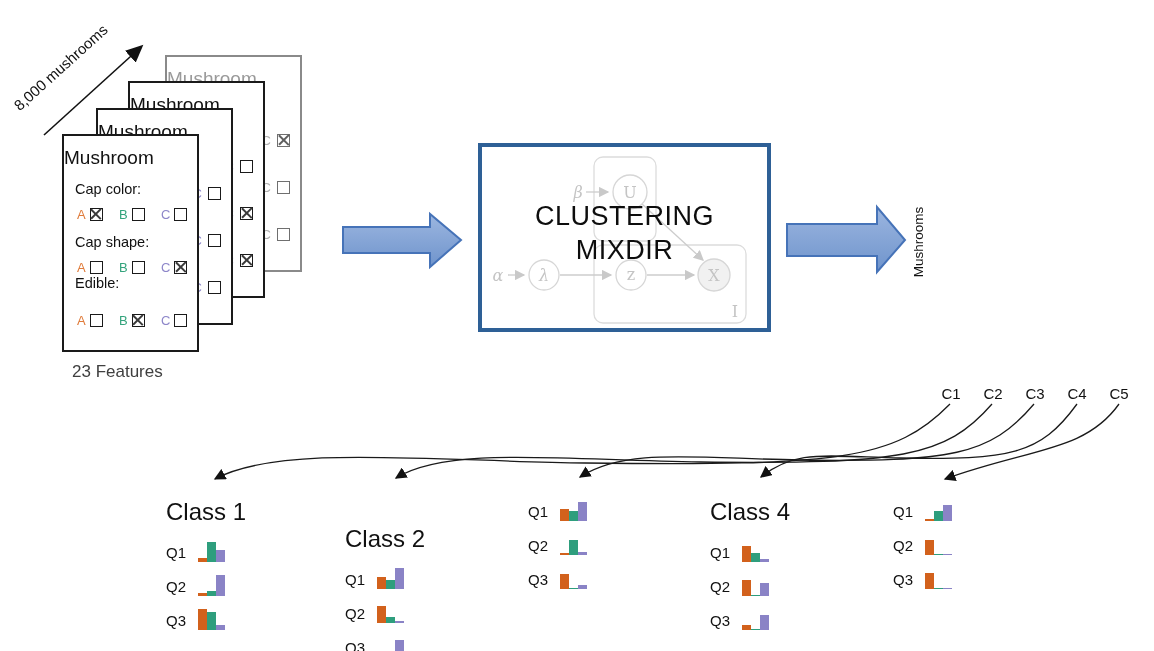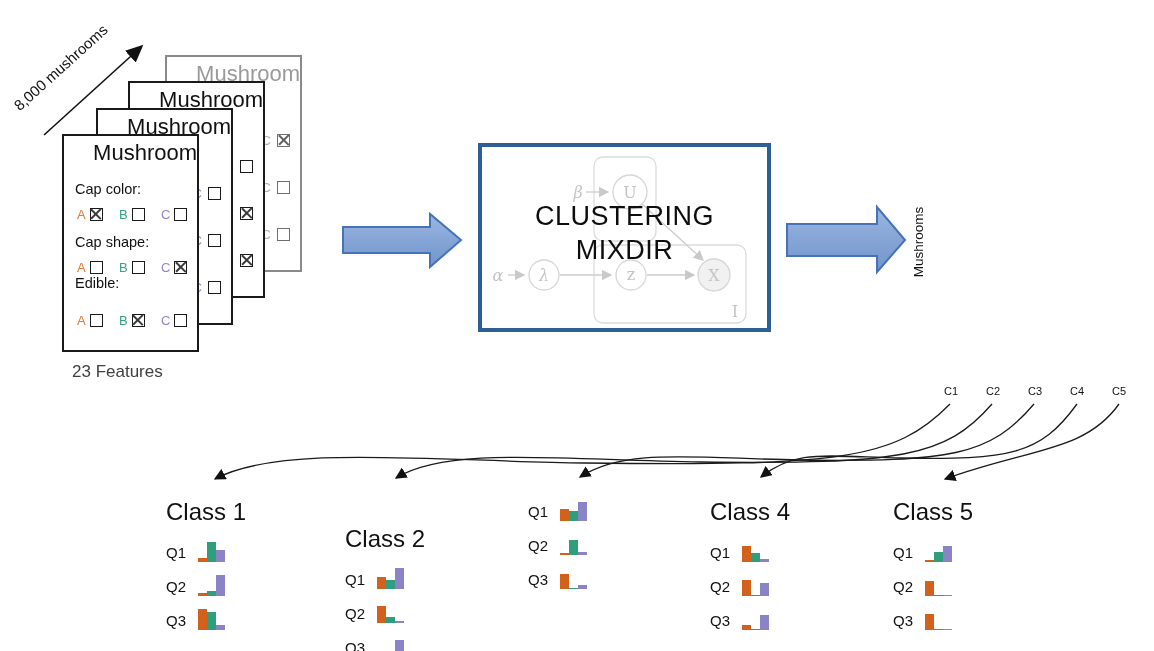--- a/index.html
+++ b/index.html
@@ -3,21 +3,21 @@
 <meta charset="utf-8">
 <style>
   html,body{margin:0;padding:0;background:#fff;}
   .stage{position:relative;width:1154px;height:651px;background:#fff;overflow:hidden;
          font-family:"Liberation Sans",sans-serif;color:#111;}
   .abs{position:absolute;}
 
   
   .card{position:absolute;width:137px;height:217px;background:#fff;border:2px solid #1a1a1a;box-sizing:border-box;}
   .card.muted{border-color:#8a8a8a;}
-  .card-title{display:block;text-align:right;margin-top:4px;font-size:22px;color:#111;}
+  .card-title{display:block;text-align:left;margin-top:11px;font-size:19px;color:#111;}
   .card.muted .card-title{color:#9a9a9a;}
   .side-box-row{position:absolute;right:10px;display:flex;align-items:center;gap:6px;height:15px;}
   .opt-letter{font-size:13px;}
   .cb{position:relative;width:13px;height:13px;border:1.8px solid #1a1a1a;background:#fff;box-sizing:border-box;flex:0 0 auto;}
   .cb.checked::before,.cb.checked::after{content:"";position:absolute;left:-1.5px;top:4.2px;width:13.5px;height:1.8px;background:#3a3a3a;}
   .cb.checked::before{transform:rotate(45deg);}
   .cb.checked::after{transform:rotate(-45deg);}
   .card.muted .cb{border-color:#6f6f6f;}
   .card.muted .cb.checked::before,.card.muted .cb.checked::after{background:#5f5f5f;}
   .q-label{position:absolute;left:11px;font-size:14.5px;color:#111;}
@@ -29,21 +29,21 @@
   
   .model-box{position:absolute;left:478px;top:143px;width:293px;height:189px;border:4px solid #2e6096;background:#fff;box-sizing:border-box;}
   .model-svg{position:absolute;left:0;top:0;}
   .model-title{position:absolute;left:0;top:52px;width:100%;text-align:center;font-size:27px;line-height:34px;color:#0d0d0d;letter-spacing:0.5px;}
 
   
   .heatmap{position:absolute;left:931px;top:100px;width:208px;height:284px;display:flex;gap:2px;}
   .hm-col{position:relative;flex:1 1 aupx;overflow:hidden;}
   .hm-seg{position:absolute;left:0;width:100%;}
   .hm-labels{position:absolute;left:931px;top:385px;width:208px;display:flex;gap:2px;}
-  .hm-label{flex:1;text-align:center;font-size:11px;color:#111;}
+  .hm-label{flex:1;text-align:center;font-size:15px;color:#111;}
   .ylabel{position:absolute;left:918px;top:242px;transform:translate(-50%,-50%) rotate(-90deg);font-size:13.5px;color:#111;white-space:nowrap;}
 
   
   .class-panel{position:absolute;width:130px;}
   .class-title{font-size:24px;color:#111;margin:0 0 13px 0;font-weight:normal;}
   .class-row{display:flex;align-items:flex-end;height:23px;margin-bottom:11px;}
   .class-row .row-label{font-size:15px;color:#111;width:32px;flex:0 0 auto;line-height:18px;}
   .bar-group{display:flex;align-items:flex-end;height:22px;}
   .bar{width:9px;}
 
@@ -419,21 +419,20 @@
         <div class="class-row">
           <span class="row-label">Q3</span>
           <div class="bar-group">
             <div class="bar" style="height: 4.62px; background: rgb(210, 97, 28);"></div>
             <div class="bar" style="height: 1.5px; background: rgb(46, 158, 125);"></div>
             <div class="bar" style="height: 15.12px; background: rgb(138, 131, 198);"></div>
           </div>
         </div>
       </div>
       <div class="class-panel" style="left: 893px; top: 498px;">
-        <h2 class="class-title">Class 5</h2>
         <div class="class-row">
           <span class="row-label">Q1</span>
           <div class="bar-group">
             <div class="bar" style="height: 2.1px; background: rgb(210, 97, 28);"></div>
             <div class="bar" style="height: 10.08px; background: rgb(46, 158, 125);"></div>
             <div class="bar" style="height: 16.38px; background: rgb(138, 131, 198);"></div>
           </div>
         </div>
         <div class="class-row">
           <span class="row-label">Q2</span>

